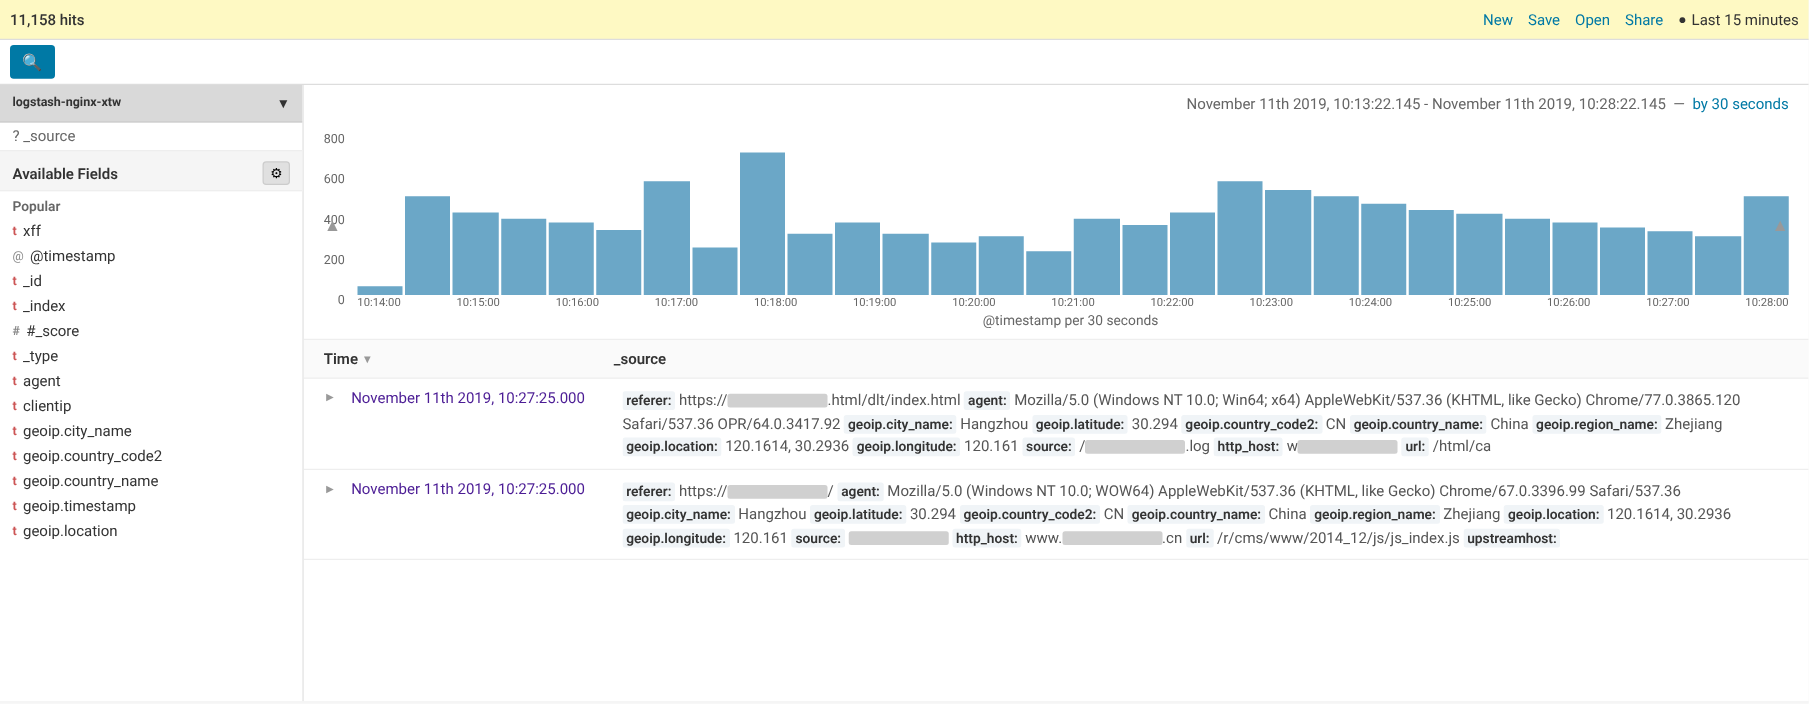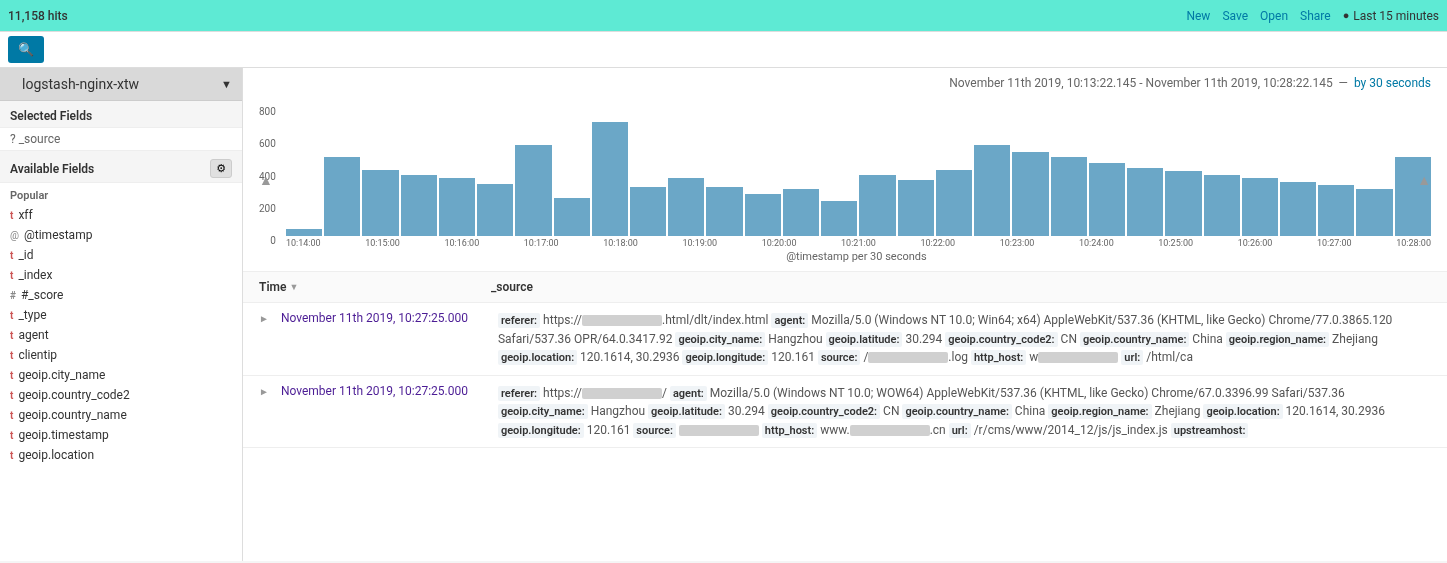--- a/index.html
+++ b/index.html
@@ -1,21 +1,21 @@
 <!DOCTYPE html>
 <html><head>
   <meta charset="utf-8">
   <style>
     * { box-sizing: border-box; margin: 0; padding: 0; }
     body { font-family: -apple-system, BlinkMacSystemFont, 'Segoe UI', Roboto, sans-serif; font-size: 12px; background: #f5f5f5; color: #333; overflow: hidden; }
 
     
     .top-bar {
       display: flex; align-items: center; justify-content: space-between;
-      background: #5eead4; border-bottom: 1px solid #ddd; padding: 4px 8px; height: 32px;
+      background: #fef9c3; border-bottom: 1px solid #ddd; padding: 4px 8px; height: 32px;
     }
     .top-bar-left { display: flex; align-items: center; gap: 8px; }
     .hits-label { font-size: 12px; color: #333; font-weight: 500; }
     .top-bar-right { display: flex; align-items: center; gap: 12px; font-size: 12px; color: #0079a5; }
     .top-bar-right span { cursor: pointer; }
     .time-range { display: flex; align-items: center; gap: 4px; color: #333; }
     .clock-icon { font-size: 11px; }
 
     
     .search-bar {
@@ -37,21 +37,21 @@
     
     .sidebar {
       width: 243px; min-width: 243px; background: #fff; border-right: 1px solid #ddd;
       overflow-y: auto; flex-shrink: 0;
     }
     .sidebar-index {
       display: flex; align-items: center; justify-content: space-between;
       padding: 8px 10px; background: #d9d9d9; font-weight: 600; font-size: 13px;
       border-bottom: 1px solid #ccc;
     }
-    .sidebar-index-name { font-size: 14px; font-weight: 400; margin-left: 12px; }
+    .sidebar-index-name { font-size: 10px; font-weight: 700; }
     .dropdown-arrow { font-size: 11px; cursor: pointer; }
     .section-header {
       padding: 8px 10px 4px; font-size: 12px; font-weight: 600; color: #333;
       background: #f5f5f5; border-bottom: 1px solid #eee;
     }
     .selected-fields-section { }
     .source-field {
       padding: 4px 10px; font-size: 12px; color: #666; cursor: pointer;
     }
     .available-fields-header {
@@ -143,21 +143,20 @@
 
 <div class="main-layout">
 
   <div class="sidebar">
     <div class="sidebar-index">
       <span class="sidebar-index-name">logstash-nginx-xtw</span>
       <span class="dropdown-arrow">▼</span>
     </div>
 
     <div class="selected-fields-section">
-      <div class="section-header">Selected Fields</div>
       <div class="source-field">? _source</div>
     </div>
 
     <div class="available-fields-header">
       <span>Available Fields</span>
       <button class="gear-btn">⚙</button>
     </div>
 
     <div class="popular-label">Popular</div>
 

